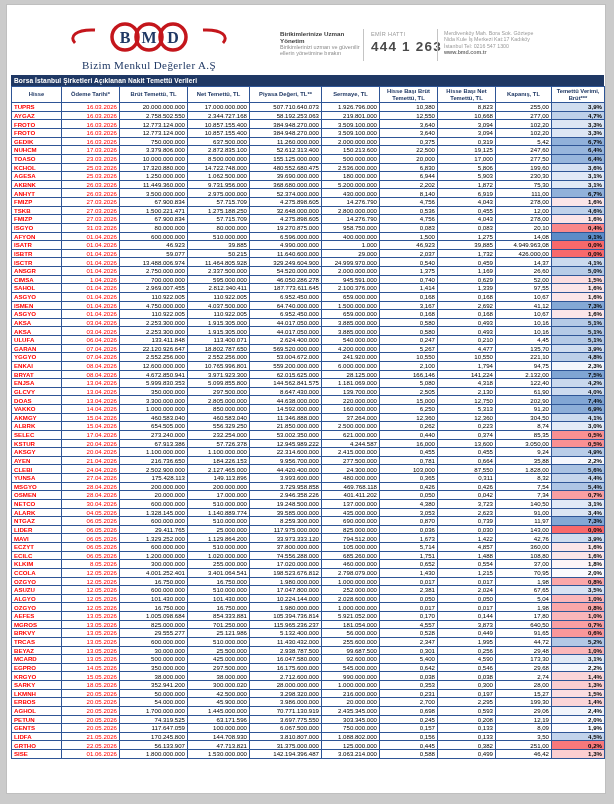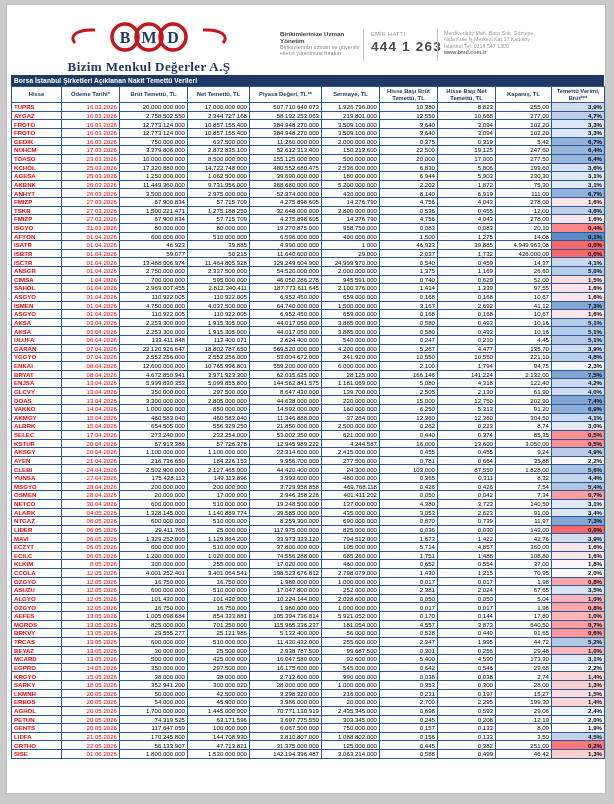--- a/index.html
+++ b/index.html
@@ -9,21 +9,21 @@
     font-family:"Liberation Sans",sans-serif;
     overflow:hidden;
   }
   .page{
     position:absolute;left:6px;top:4px;width:600px;height:790px;
     background:#ffffff;border:1px solid #bfbfbf;box-sizing:border-box;
   }
   
   .letterhead{position:absolute;left:0;top:16px;width:100%;height:52px;}
   .logo{position:absolute;left:52px;top:0;width:180px;text-align:center;}
-  .company-name{color:#1F3864;font-size:13px;font-weight:bold;letter-spacing:.4px;margin-top:0px;font-family:"Liberation Serif",serif;}
+  .company-name{color:#1F3864;font-size:11px;font-weight:normal;letter-spacing:.4px;margin-top:0px;font-family:"Liberation Serif",serif;}
   .slogan{position:absolute;left:273px;top:9px;width:86px;}
   .slogan-title{font-size:6.2px;font-weight:bold;color:#3b3b3b;line-height:7px;}
   .slogan-text{font-size:5.5px;color:#8a8a8a;line-height:6.3px;}
   .vdiv{position:absolute;top:8px;width:1px;height:32px;background:#c4c4c4;}
   .vdiv1{left:356px;} .vdiv2{left:430px;}
   .emir{position:absolute;left:364px;top:10px;}
   .emir-label{font-size:5.6px;color:#9a9a9a;letter-spacing:.3px;}
   .emir-number{font-size:13.5px;font-weight:bold;color:#4a4a4a;letter-spacing:1.2px;margin-top:2px;}
   .address{position:absolute;left:437px;top:9px;font-size:5.3px;color:#9a9a9a;line-height:6.4px;width:130px;}
   .website{font-weight:bold;color:#6f6f6f;cursor:pointer;}

